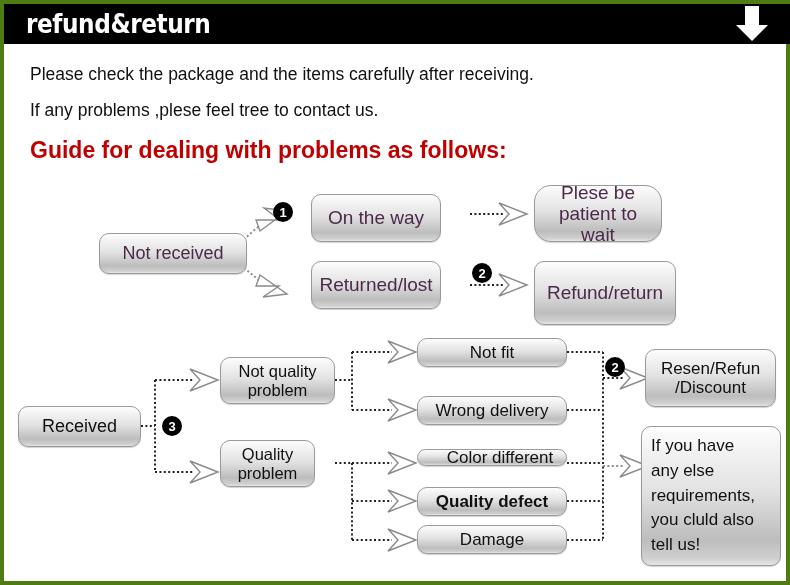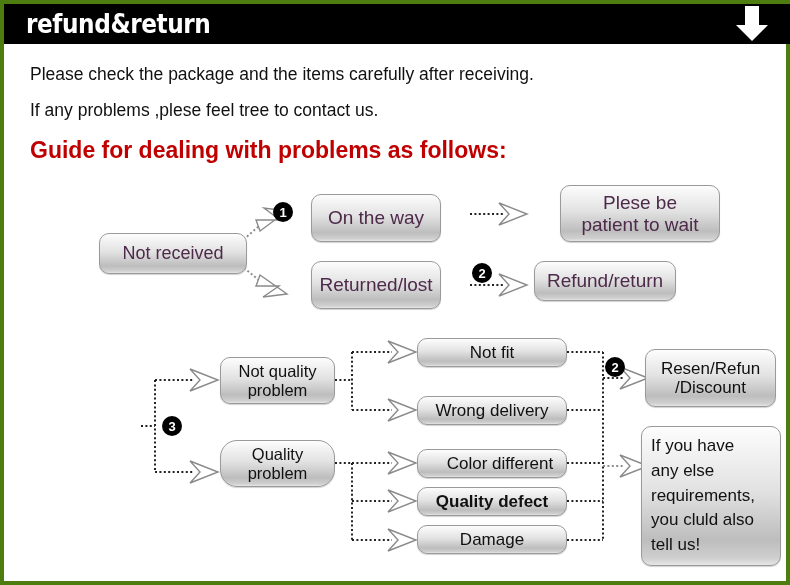--- a/index.html
+++ b/index.html
@@ -163,56 +163,59 @@
   </div>
 
   <div class="node purple" style="left:307px;top:190px;width:130px;height:48px;font-size:19px;">
     <span>On the way</span>
   </div>
 
   <div class="node purple" style="left:307px;top:257px;width:130px;height:48px;font-size:19px;">
     <span>Returned/lost</span>
   </div>
 
-  <div class="node purple" style="left:556px;top:181px;width:160px;height:57px;font-size:19px;white-space:pre-line;">
+  <div class="node purple" style="left:530px;top:181px;width:128px;height:57px;font-size:19px;white-space:pre-line;border-radius:17px;">
     <span>Plese be
 patient to wait</span>
   </div>
 
-  <div class="node purple" style="left:530px;top:257px;width:142px;height:40px;font-size:19px;">
+  <div class="node purple" style="left:530px;top:257px;width:142px;height:64px;font-size:19px;">
     <span>Refund/return</span>
   </div>
 
   <div class="badge" style="left:269px;top:198px;">
     <span>1</span>
   </div>
   <div class="badge" style="left:468px;top:259px;">
     <span>2</span>
   </div>
 
+  <div class="node black" style="left:14px;top:402px;width:123px;height:41px;font-size:18px;">
+    <span>Received</span>
+  </div>
 
   <div class="node black" style="left:216px;top:353px;width:115px;height:47px;font-size:16.5px;white-space:pre-line;">
     <span>Not quality
 problem</span>
   </div>
 
-  <div class="node black" style="left:216px;top:436px;width:115px;height:47px;font-size:16.5px;white-space:pre-line;border-radius:17px;">
+  <div class="node black" style="left:216px;top:436px;width:95px;height:47px;font-size:16.5px;white-space:pre-line;">
     <span>Quality
 problem</span>
   </div>
 
   <div class="node black" style="left:413px;top:334px;width:150px;height:29px;font-size:17px;">
     <span>Not fit</span>
   </div>
 
   <div class="node black" style="left:413px;top:392px;width:150px;height:29px;font-size:17px;">
     <span>Wrong delivery</span>
   </div>
 
-  <div class="node black" style="left:413px;top:445px;width:150px;height:29px;font-size:17px;padding-left:16px;">
+  <div class="node black" style="left:413px;top:445px;width:150px;height:17px;font-size:17px;padding-left:16px;">
     <span>Color different</span>
   </div>
 
   <div class="node black" style="left:413px;top:483px;width:150px;height:29px;font-size:17px;font-weight:bold;">
     <span>Quality defect</span>
   </div>
 
   <div class="node black" style="left:413px;top:521px;width:150px;height:29px;font-size:17px;">
     <span>Damage</span>
   </div>

